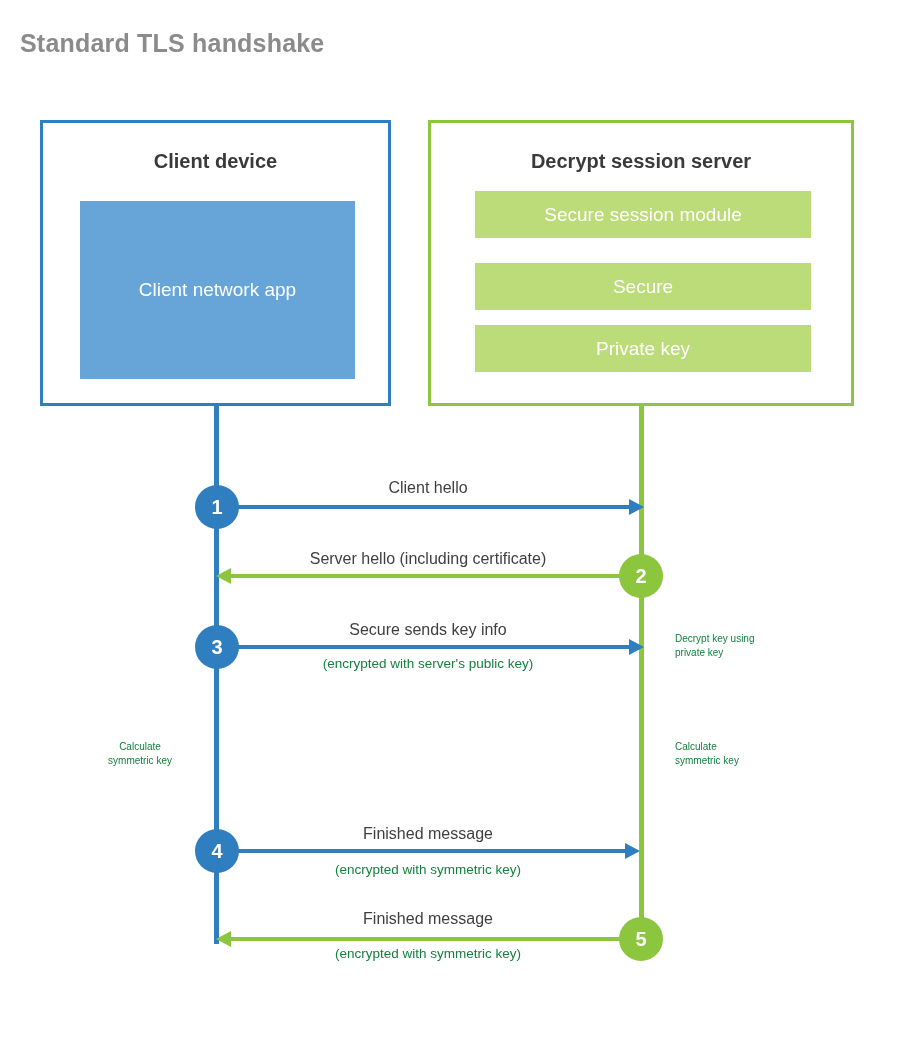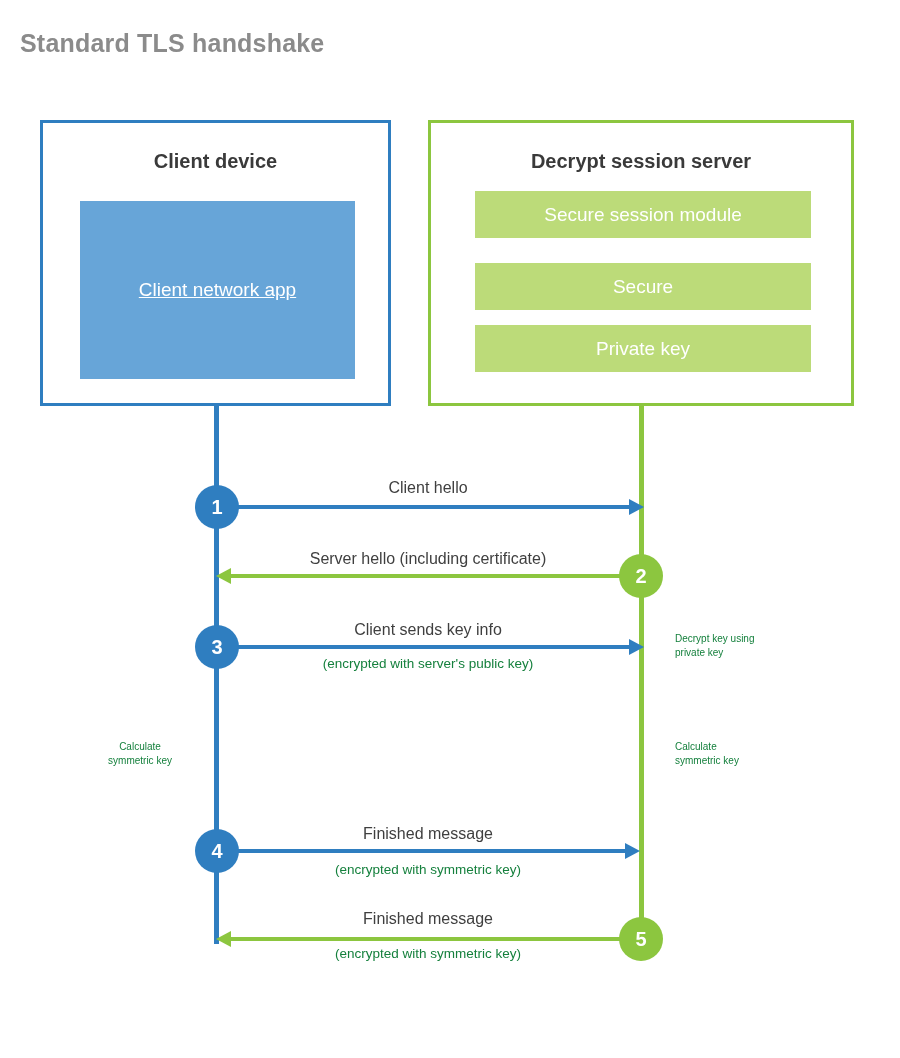--- a/index.html
+++ b/index.html
@@ -63,21 +63,20 @@
     height: 178px;
     background: #67a5d8;
     color: #ffffff;
     font-size: 19px;
     display: flex;
     align-items: center;
     justify-content: center;
     text-align: center;
     line-height: 1.35;
     padding: 16px 14px;
-    text-decoration: underline;
   }
 
   
   .server-bar {
     position: absolute;
     left: 44px;
     width: 336px;
     height: 47px;
     background: #bcdb79;
     color: #ffffff;
@@ -229,21 +228,21 @@
   <div id="step-1" class="step-circle client">1</div>
   <div id="step-2" class="step-circle server">2</div>
   <div id="step-3" class="step-circle client">3</div>
   <div id="step-4" class="step-circle client">4</div>
   <div id="step-5" class="step-circle server">5</div>
 
   <div id="label-1-main" class="msg-main">Client hello</div>
 
   <div id="label-2-main" class="msg-main">Server hello (including certificate)</div>
 
-  <div id="label-3-main" class="msg-main">Client sends key info</div>
+  <div id="label-3-main" class="msg-main">Secure sends key info</div>
   <div id="label-3-sub" class="msg-sub">(encrypted with server's public key)</div>
 
   <div id="label-4-main" class="msg-main">Finished message</div>
   <div id="label-4-sub" class="msg-sub">(encrypted with symmetric key)</div>
 
   <div id="label-5-main" class="msg-main">Finished message</div>
   <div id="label-5-sub" class="msg-sub">(encrypted with symmetric key)</div>
 
   <div id="note-decrypt" class="side-note right-of-line">Decrypt key using
 private key</div>

